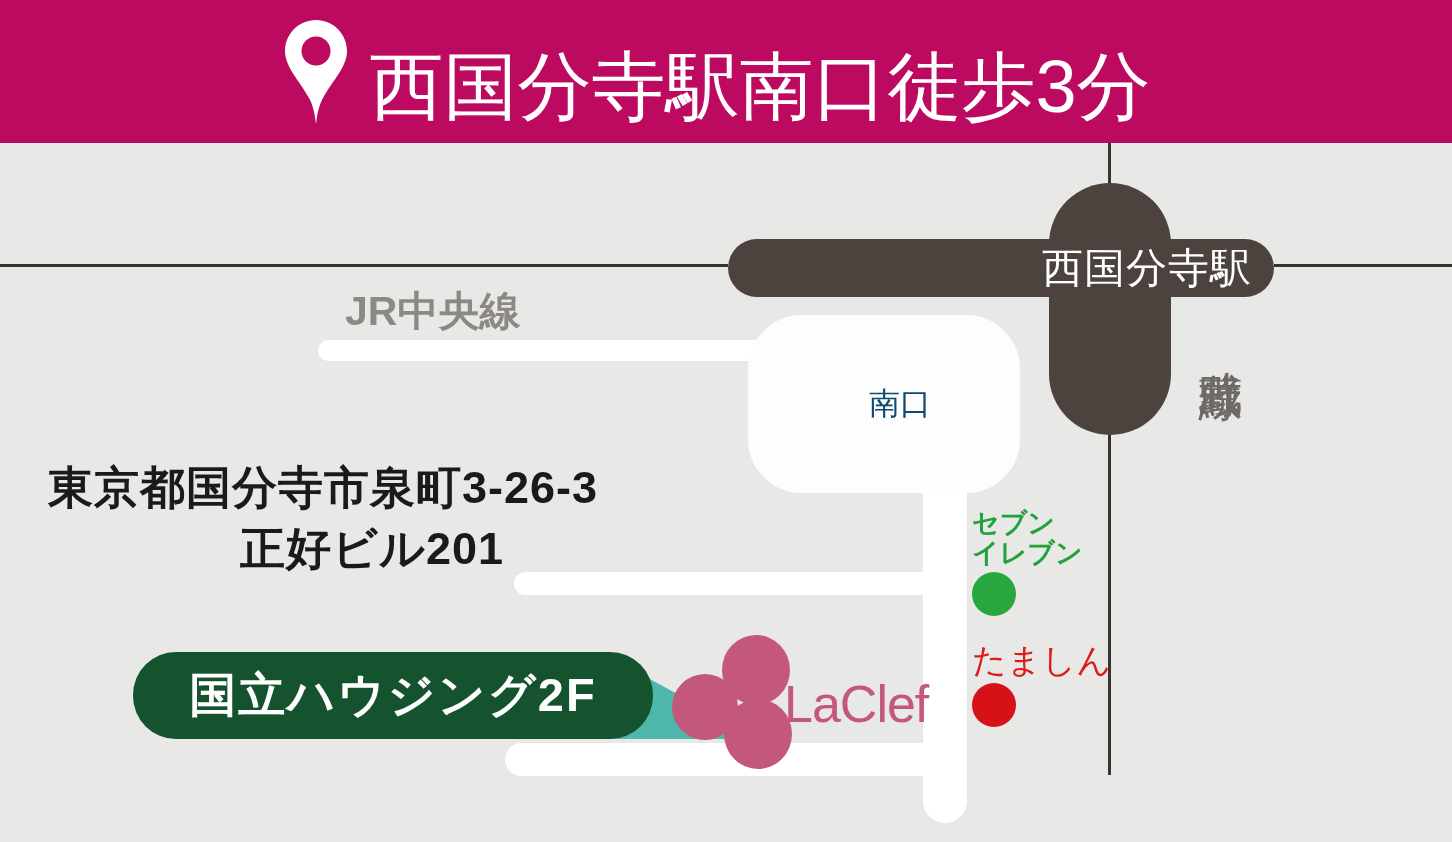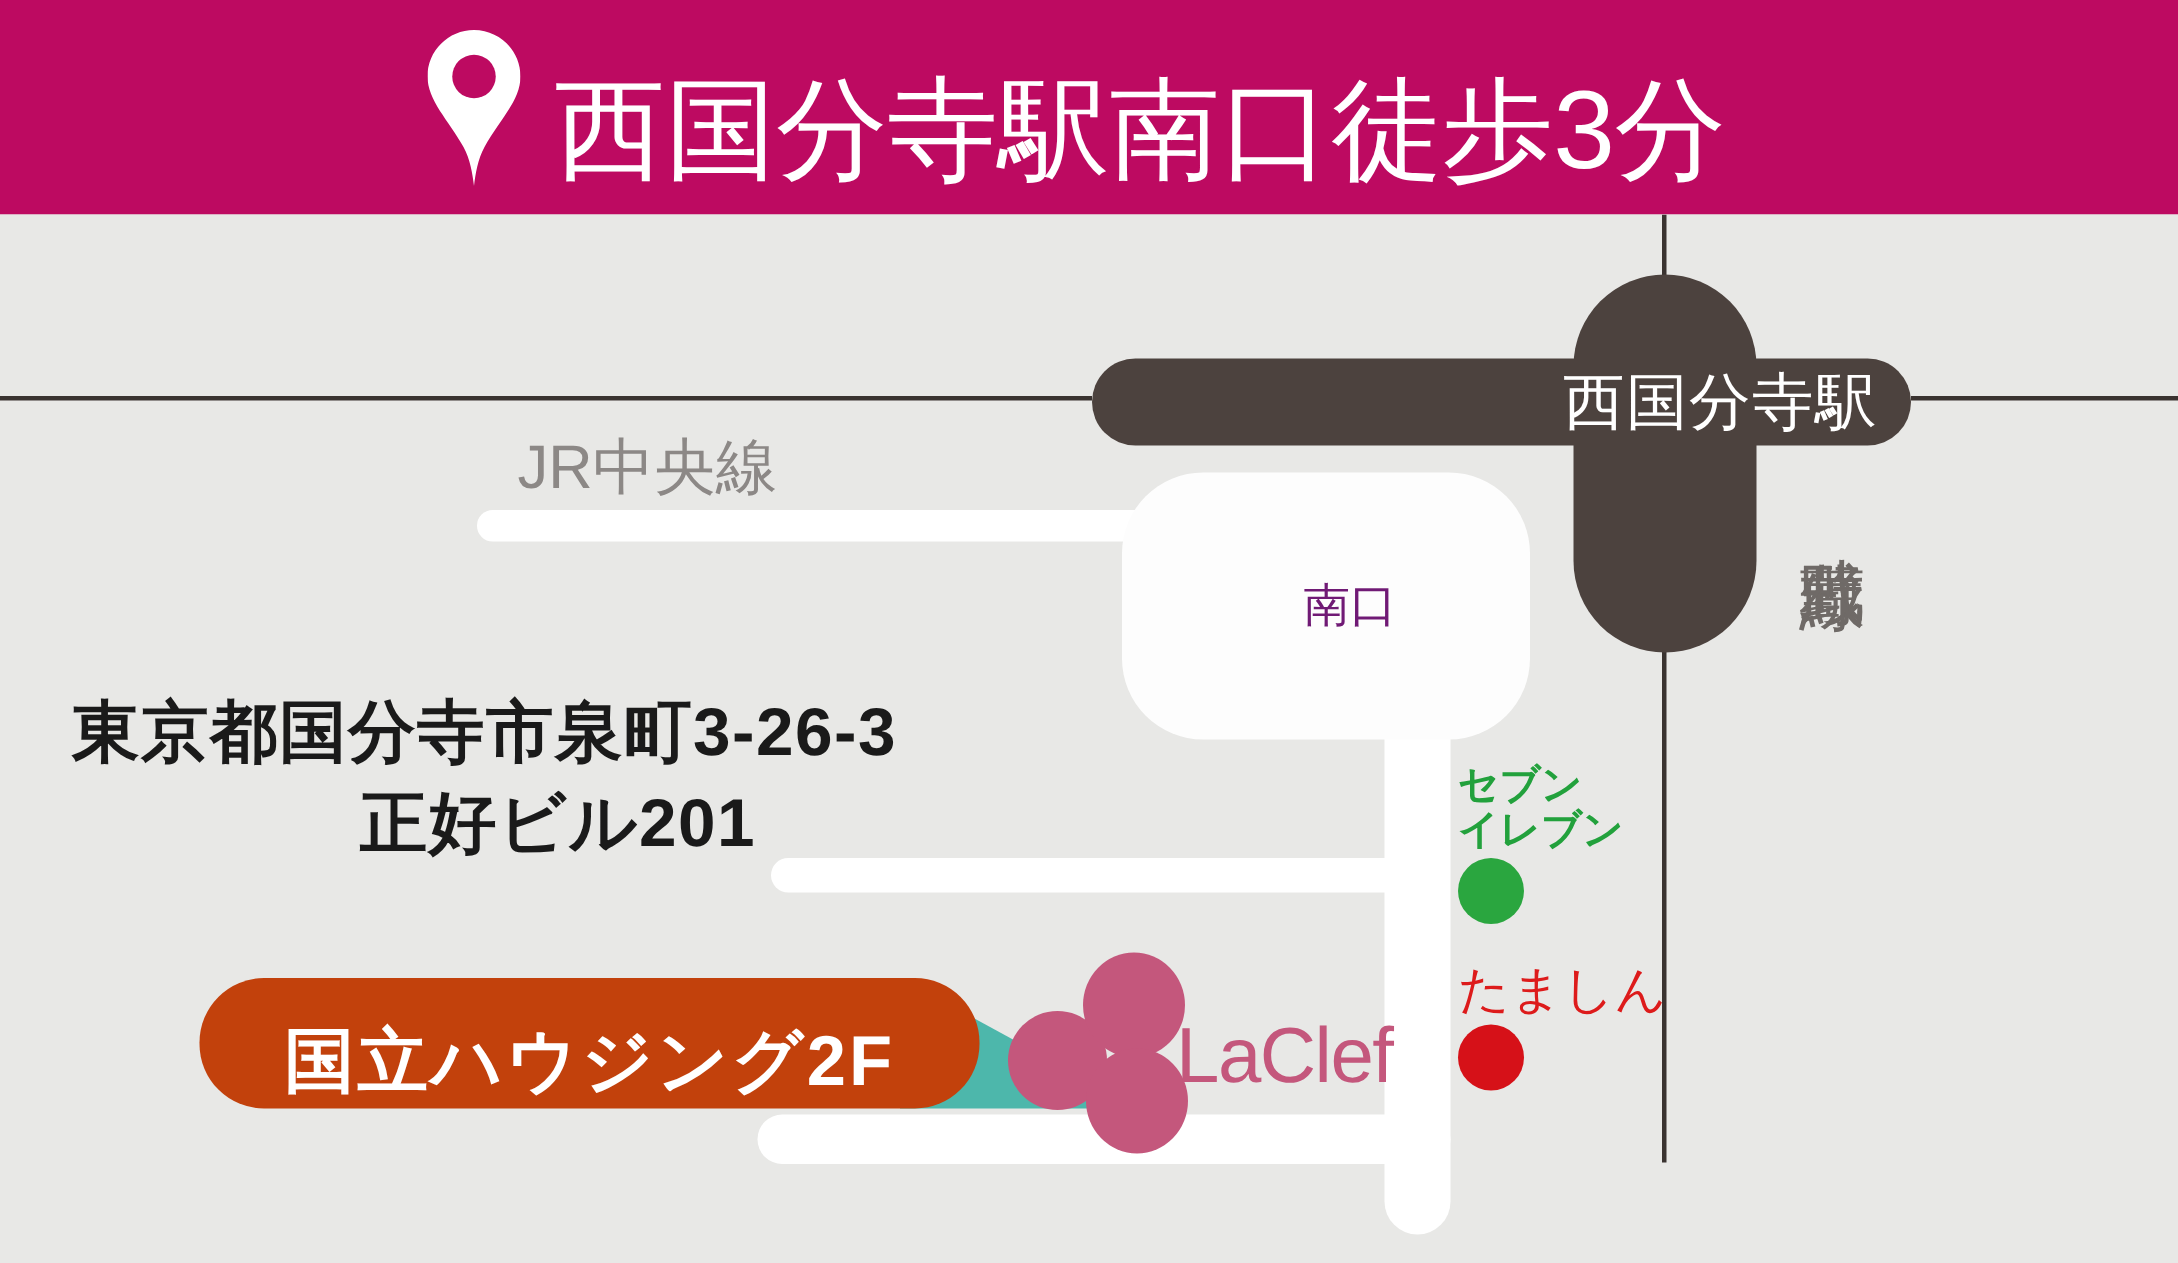--- a/index.html
+++ b/index.html
@@ -125,35 +125,35 @@
     position: absolute;
     left: 748px;
     top: 172px;
     width: 304px;
     height: 178px;
     display: flex;
     flex-direction: column;
     align-items: center;
     justify-content: center;
     gap: 2px;
-    color: #701a75;
+    color: #0c4a6e;
     font-size: 31px;
     font-weight: 300;
     line-height: 1.25;
     white-space: nowrap;
   }
 
   
   #jr-line-label {
     position: absolute;
     left: 345px;
     top: 141px;
     color: #8c8886;
     font-size: 41px;
-    font-weight: 400;
+    font-weight: 700;
     white-space: nowrap;
     letter-spacing: 0px;
   }
 
   
   #musashino-label {
     position: absolute;
     left: 1188px;
     top: 193px;
     width: 58px;
@@ -191,24 +191,24 @@
     border-left: 160px solid #4db7ab;
     border-top: 87px solid transparent;
     border-bottom: 0px solid transparent;
   }
   #callout-box {
     position: absolute;
     left: 133px;
     top: 509px;
     width: 520px;
     height: 87px;
-    background: #c2410c;
+    background: #14532d;
     border-radius: 43px;
     display: flex;
-    align-items: flex-end;
+    align-items: center;
     justify-content: center;
   }
   #callout-label {
     color: #ffffff;
     font-size: 47px;
     font-weight: bold;
     letter-spacing: 2px;
     white-space: nowrap;
   }
 

